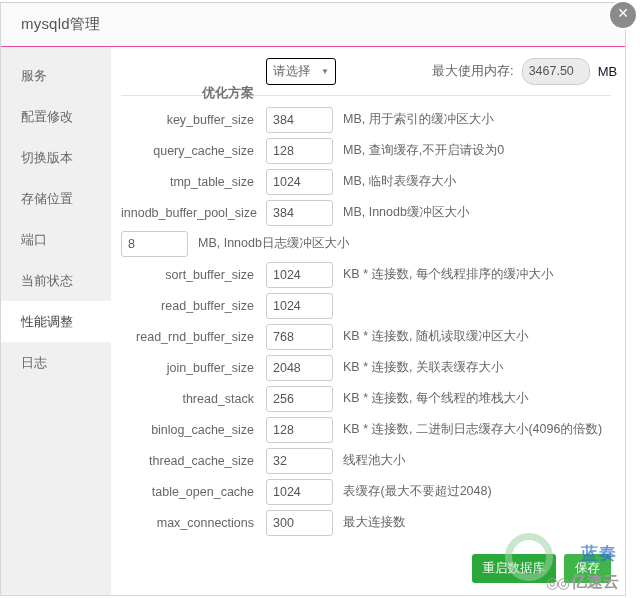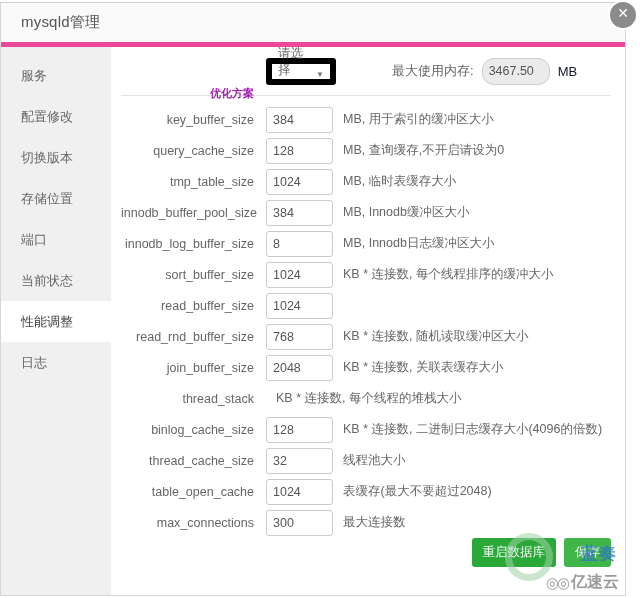--- a/index.html
+++ b/index.html
@@ -27,21 +27,21 @@
     border: 1px solid #d6d6d6;
     border-top: 1px solid #cfcfcf;
     box-sizing: border-box;
     overflow: hidden;
   }
 
   
   .titlebar {
     height: 44px;
     background: #fafafa;
-    border-bottom: 5px solid #ec4899;
+    border-bottom: 1px solid #ec4899;
     display: flex;
     align-items: center;
     padding-left: 20px;
     box-sizing: border-box;
   }
   .titlebar-title {
     font-size: 15px;
     color: #555555;
     letter-spacing: 0.2px;
   }
@@ -102,51 +102,51 @@
   
   .toprow {
     height: 48px;
     display: flex;
     align-items: center;
     padding-left: 10px;
     box-sizing: border-box;
   }
   .toplabel {
     font-weight: bold;
-    color: #a21caf;
-    font-size: 11px;
+    color: #737373;
+    font-size: 13px;
     width: 145px;
     text-align: right;
     padding-right: 12px;
     box-sizing: border-box;
     margin-top: 44px;
   }
   .select-box {
     width: 70px;
     height: 27px;
-    border: 6px solid #000000;
+    border: 1px solid #000000;
     border-radius: 3px;
     background: #ffffff;
     display: flex;
-    align-items: flex-end;
+    align-items: center;
     justify-content: space-between;
     padding: 0 6px;
     box-sizing: border-box;
     font-size: 12.5px;
     color: #666666;
     cursor: pointer;
   }
   .caret {
     font-size: 8px;
     color: #777777;
     margin-left: 3px;
   }
 
   .mem-label {
-    margin-left: 56px;
+    margin-left: 96px;
     font-size: 13px;
     color: #666666;
   }
   .mem-input {
     width: 68px;
     height: 27px;
     margin-left: 8px;
     border: 1px solid #cccccc;
     border-radius: 12px;
     background: #ebebeb;
@@ -204,21 +204,21 @@
     margin-left: 10px;
     font-size: 12.5px;
     color: #666666;
     white-space: nowrap;
   }
 
   
   .btnrow {
     position: absolute;
     right: 14px;
-    bottom: 28px;
+    bottom: 12px;
     display: flex;
     gap: 8px;
   }
   .btn {
     background: #2aa939;
     color: #ffffff;
     border: none;
     border-radius: 3px;
     height: 29px;
     padding: 0 11px;
@@ -348,21 +348,20 @@
           <div class="row-hint">MB, 临时表缓存大小</div>
         </div>
 
         <div class="row">
           <div class="row-label">innodb_buffer_pool_size</div>
           <input class="row-input" type="text" value="384" style="">
           <div class="row-hint">MB, Innodb缓冲区大小</div>
         </div>
 
         <div class="row">
-          <div class="row-label">innodb_log_buffer_size</div>
           <input class="row-input" type="text" value="8" style="">
           <div class="row-hint">MB, Innodb日志缓冲区大小</div>
         </div>
 
         <div class="row">
           <div class="row-label">sort_buffer_size</div>
           <input class="row-input" type="text" value="1024" style="">
           <div class="row-hint">KB * 连接数, 每个线程排序的缓冲大小</div>
         </div>
 
@@ -378,20 +377,21 @@
         </div>
 
         <div class="row">
           <div class="row-label">join_buffer_size</div>
           <input class="row-input" type="text" value="2048" style="">
           <div class="row-hint">KB * 连接数, 关联表缓存大小</div>
         </div>
 
         <div class="row">
           <div class="row-label">thread_stack</div>
+          <input class="row-input" type="text" value="256" style="">
           <div class="row-hint">KB * 连接数, 每个线程的堆栈大小</div>
         </div>
 
         <div class="row">
           <div class="row-label">binlog_cache_size</div>
           <input class="row-input" type="text" value="128" style="">
           <div class="row-hint">KB * 连接数, 二进制日志缓存大小(4096的倍数)</div>
         </div>
 
         <div class="row">

